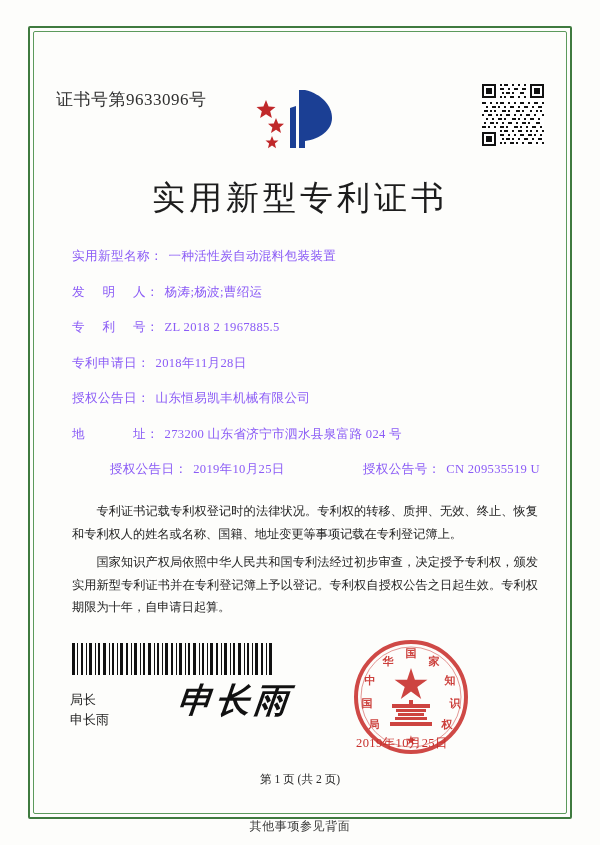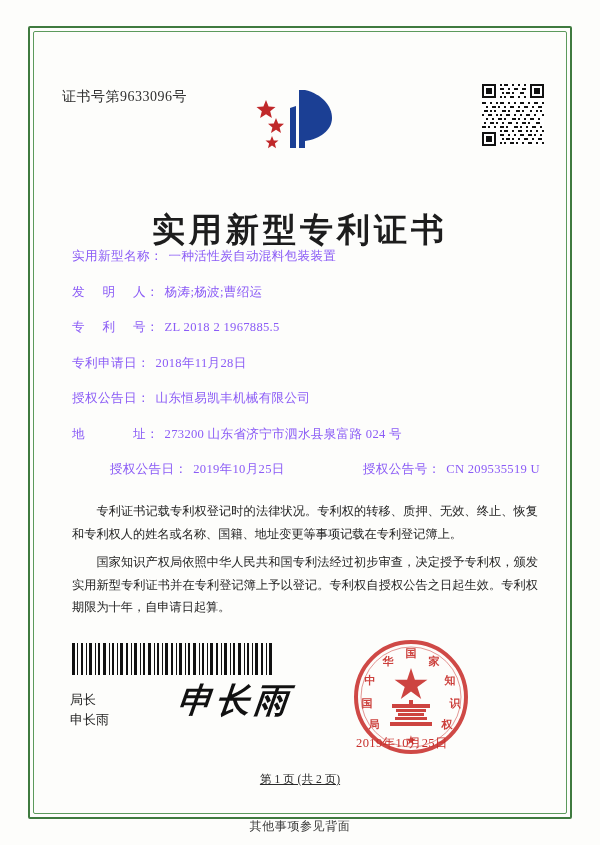--- a/index.html
+++ b/index.html
@@ -36,23 +36,23 @@
     top: 31px;
     right: 33px;
     bottom: 31px;
     border: 1px solid #5c9a5c;
     border-radius: 2px;
   }
 
   
   .cert-no {
     position: absolute;
-    left: 62px;
+    left: 56px;
     top: 88px;
-    font-size: 14px;
+    font-size: 17px;
     letter-spacing: 0.5px;
     color: #2f2f2f;
   }
 
   
   .qr {
     position: absolute;
     right: 56px;
     top: 84px;
     width: 62px;
@@ -71,25 +71,24 @@
   }
 
   
   .title {
     position: absolute;
     left: 0;
     right: 0;
     top: 176px;
     text-align: center;
     font-size: 33px;
-    font-weight: bold;
+    font-weight: normal;
     letter-spacing: 4px;
     color: #1d1d1d;
     font-family: "Liberation Serif", "DejaVu Serif", serif;
-    margin-top: 32px;
   }
 
   
   .fields {
     position: absolute;
     left: 72px;
     top: 248px;
     right: 60px;
   }
   .field-row {
@@ -186,21 +185,20 @@
 
   
   .page-num {
     position: absolute;
     left: 0;
     right: 0;
     top: 772px;
     text-align: center;
     font-size: 11.6px;
     color: #2b2b2b;
-    text-decoration: underline;
   }
   .footer-note {
     position: absolute;
     left: 0;
     right: 0;
     top: 818px;
     text-align: center;
     font-size: 12px;
     color: #3a3a3a;
     letter-spacing: 0.6px;

